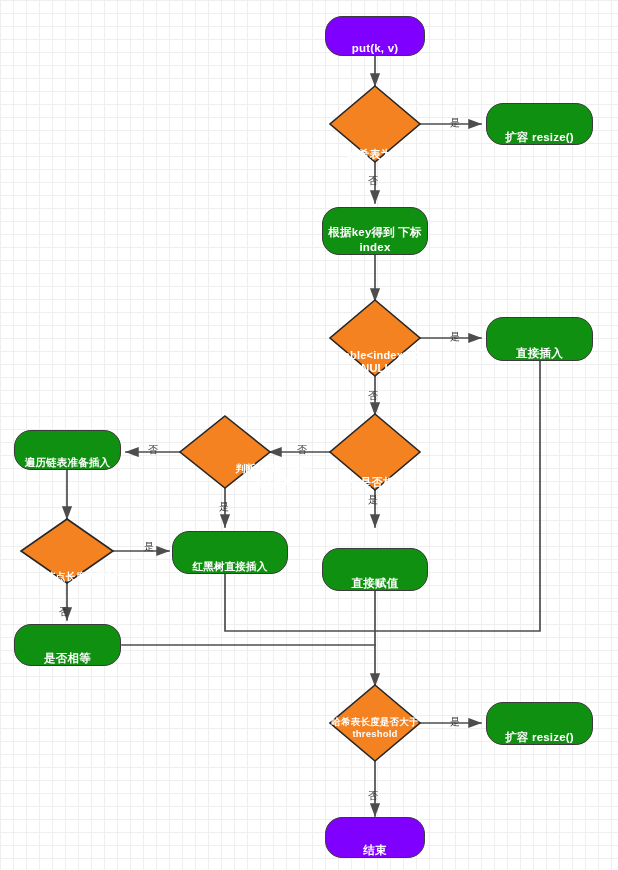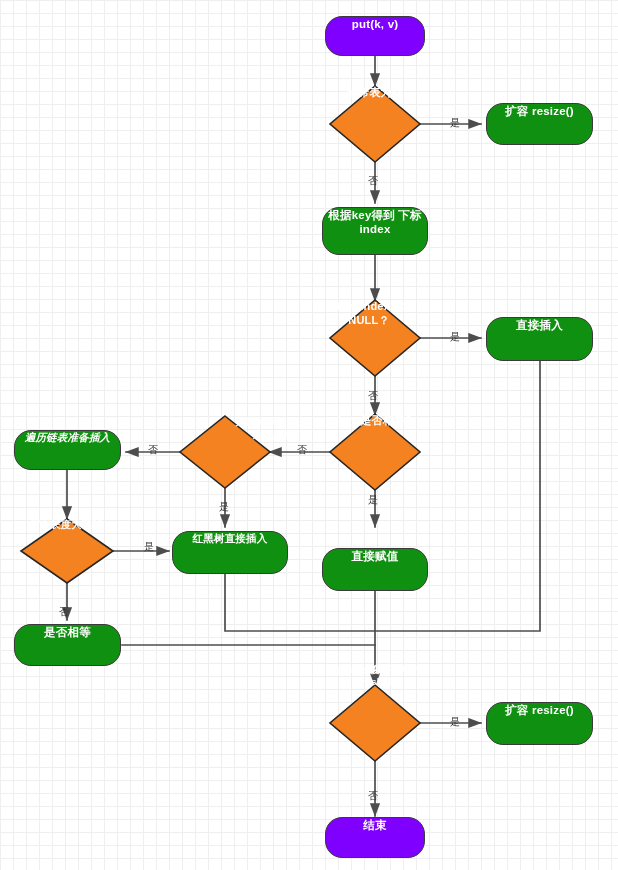--- a/index.html
+++ b/index.html
@@ -26,21 +26,21 @@
     position: absolute;
     left: 0; top: 0;
     width: 618px;
     height: 870px;
     pointer-events: none;
   }
   .node {
     position: absolute;
     box-sizing: border-box;
     display: flex;
-    align-items: flex-start;
+    align-items: flex-end;
     justify-content: center;
     text-align: center;
     color: #ffffff;
     font-weight: bold;
     line-height: 1.25;
     letter-spacing: 0.2px;
   }
   .n-terminal {
     background: #8000ff;
     border: 1.6px solid #3a3a3a;
@@ -144,41 +144,41 @@
   </div>
 
   <div class="node n-process" style="left:486px; top:103px; width:107px; height:42px;">
     <span>扩容 resize()</span>
   </div>
 
   <div class="node n-process" style="left:322px; top:207px; width:106px; height:48px;">
     <span>根据key得到 下标 index</span>
   </div>
 
-  <div class="node n-decision" style="left:319px; top:300px; width:100px; height:76px;">
+  <div class="node n-decision" style="left:332px; top:300px; width:100px; height:76px;">
     <span class="dia-label">table&lt;index&gt; 为 NULL？</span>
   </div>
 
   <div class="node n-process" style="left:486px; top:317px; width:107px; height:44px;">
     <span>直接插入</span>
   </div>
 
   <div class="node n-decision" style="left:325px; top:414px; width:100px; height:76px;">
     <span class="dia-label">key 是否相等?</span>
   </div>
 
   <div class="node n-decision" style="left:180px; top:416px; width:90px; height:72px; font-size:10px;margin-left:48px;">
     <span class="dia-label">判断table[i]是否为红黑树</span>
   </div>
 
-  <div class="node n-process" style="left:14px; top:430px; width:107px; height:40px;font-style:italic;">
+  <div class="node n-process" style="left:14px; top:430px; width:107px; height:40px;">
     <span style="font-size:10.5px;">遍历链表准备插入</span>
   </div>
 
-  <div class="node n-decision" style="left:21px; top:519px; width:92px; height:64px; font-size:10px;">
+  <div class="node n-decision" style="left:36px; top:519px; width:92px; height:64px; font-size:10px;">
     <span class="dia-label">节点长度大于8?</span>
   </div>
 
   <div class="node n-process" style="left:172px; top:531px; width:116px; height:43px;">
     <span style="font-size:10.5px;">红黑树直接插入</span>
   </div>
 
   <div class="node n-process" style="left:322px; top:548px; width:106px; height:43px;">
     <span>直接赋值</span>
   </div>

